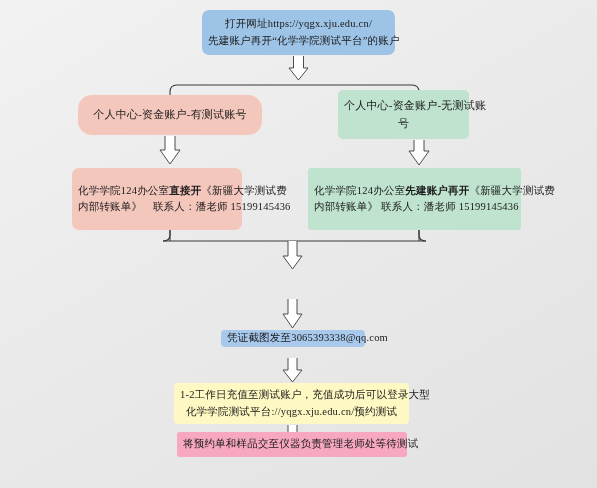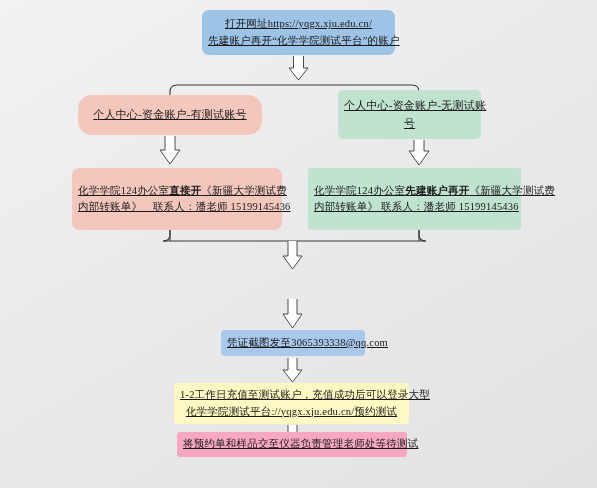--- a/index.html
+++ b/index.html
@@ -24,43 +24,42 @@
     box-sizing: border-box;
     display: flex;
     align-items: center;
     justify-content: center;
     text-align: center;
     border-radius: 3px;
     color: #1a1a1a;
     line-height: 1.55;
     padding: 3px 6px;
     letter-spacing: 0.2px;
-    text-decoration: underline;
   }
   .node .line {
     display: block;
     white-space: nowrap;
   }
   .node .inner {
     width: 100%;
   }
   .blue   { background: #9dc3e6; }
   .blue2  { background: #a8c8ec; }
   .pink   { background: #f4c7bd; border-radius: 14px; }
   .green  { background: #bfe3cf; }
   .yellow { background: #fef9c3; }
   .rose   { background: #f7a8c0; }
 
   .n-start    { left: 202px; top: 10px;  width: 193px; height: 45px;  font-size: 10.5px; border-radius: 7px; }
   .n-left1    { left: 78px;  top: 95px;  width: 184px; height: 40px;  font-size: 11px; }
-  .n-right1   { left: 338px; top: 90px;  width: 143px; height: 49px;  font-size: 11px; border-radius: 5px; }
-  .n-left2    { left: 72px;  top: 168px; width: 210px; height: 62px;  font-size: 10.5px; border-radius: 7px; }
+  .n-right1   { left: 338px; top: 90px;  width: 131px; height: 49px;  font-size: 11px; border-radius: 5px; }
+  .n-left2    { left: 72px;  top: 168px; width: 170px; height: 62px;  font-size: 10.5px; border-radius: 7px; }
   .n-right2   { left: 308px; top: 168px; width: 213px; height: 62px;  font-size: 10.5px; }
   .n-mid1     { left: 228px; top: 270px; width: 128px; height: 28px;  font-size: 10.5px; border-radius: 4px; }
-  .n-mid2     { left: 221px; top: 330px; width: 144px; height: 26px;  font-size: 10.5px; border-radius: 4px; }
+  .n-mid2     { left: 221px; top: 330px; width: 144px; height: 17px;  font-size: 10.5px; border-radius: 4px; }
   .n-mid3     { left: 174px; top: 383px; width: 235px; height: 41px;  font-size: 10.5px; border-radius: 4px; }
   .n-end      { left: 177px; top: 432px; width: 230px; height: 25px;  font-size: 10.5px; border-radius: 3px; }
 
   .bold { font-weight: bold; }
 
   svg.links {
     position: absolute;
     left: 0;
     top: 0;
     width: 597px;

